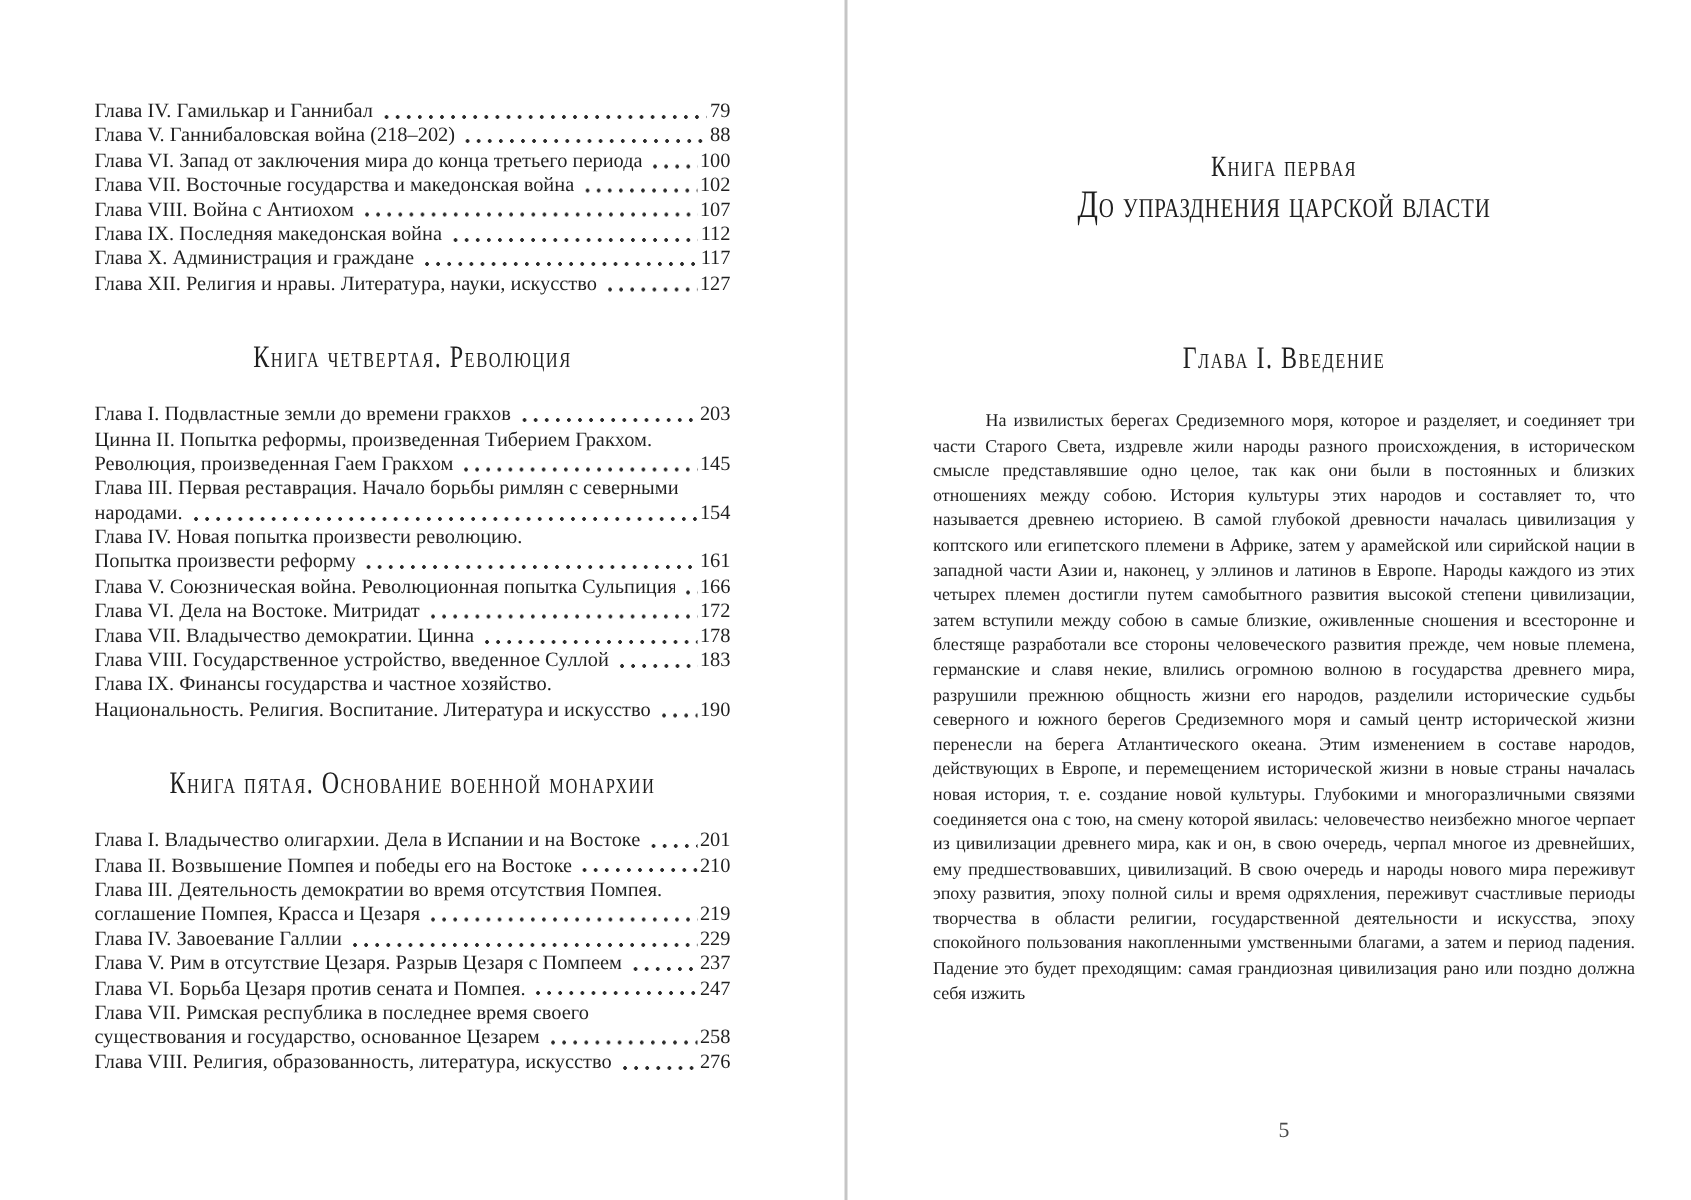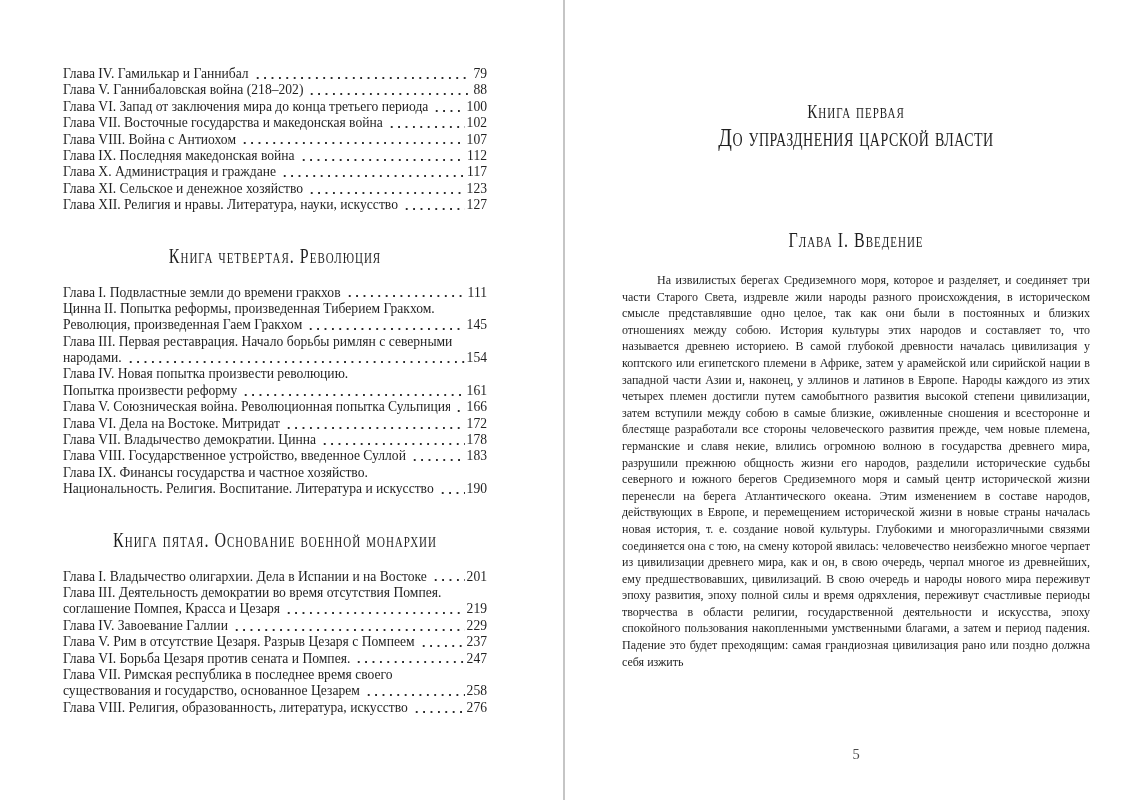--- a/index.html
+++ b/index.html
@@ -132,34 +132,29 @@
     <span class="toc-text">Глава IX. Последняя македонская война</span>
     <span class="toc-dots"></span>
     <span class="toc-num">112</span>
   </div>
       <div class="toc-row">
     <span class="toc-text">Глава X. Администрация и граждане</span>
     <span class="toc-dots"></span>
     <span class="toc-num">117</span>
   </div>
       <div class="toc-row">
-    <span class="toc-text">Глава XI. Сельское и денежное хозяйство</span>
-    <span class="toc-dots"></span>
-    <span class="toc-num">123</span>
-  </div>
-      <div class="toc-row">
     <span class="toc-text">Глава XII. Религия и нравы. Литература, науки, искусство</span>
     <span class="toc-dots"></span>
     <span class="toc-num">127</span>
   </div>
       <div class="toc-heading">Книга четвертая. Революция</div>
       <div class="toc-row">
     <span class="toc-text">Глава I. Подвластные земли до времени гракхов</span>
     <span class="toc-dots"></span>
-    <span class="toc-num">111</span>
+    <span class="toc-num">203</span>
   </div>
       <div class="toc-row no-page">
     <span class="toc-text">Цинна II. Попытка реформы, произведенная Тиберием Гракхом.</span>
 
   </div>
       <div class="toc-row">
     <span class="toc-text">Революция, произведенная Гаем Гракхом</span>
     <span class="toc-dots"></span>
     <span class="toc-num">145</span>
   </div>
@@ -208,20 +203,25 @@
       <div class="toc-row">
     <span class="toc-text">Национальность. Религия. Воспитание. Литература и искусство</span>
     <span class="toc-dots"></span>
     <span class="toc-num">190</span>
   </div>
       <div class="toc-heading">Книга пятая. Основание военной монархии</div>
       <div class="toc-row">
     <span class="toc-text">Глава I. Владычество олигархии. Дела в Испании и на Востоке</span>
     <span class="toc-dots"></span>
     <span class="toc-num">201</span>
+  </div>
+      <div class="toc-row">
+    <span class="toc-text">Глава II. Возвышение Помпея и победы его на Востоке</span>
+    <span class="toc-dots"></span>
+    <span class="toc-num">210</span>
   </div>
       <div class="toc-row no-page">
     <span class="toc-text">Глава III. Деятельность демократии во время отсутствия Помпея.</span>
 
   </div>
       <div class="toc-row">
     <span class="toc-text">соглашение Помпея, Красса и Цезаря</span>
     <span class="toc-dots"></span>
     <span class="toc-num">219</span>
   </div>

